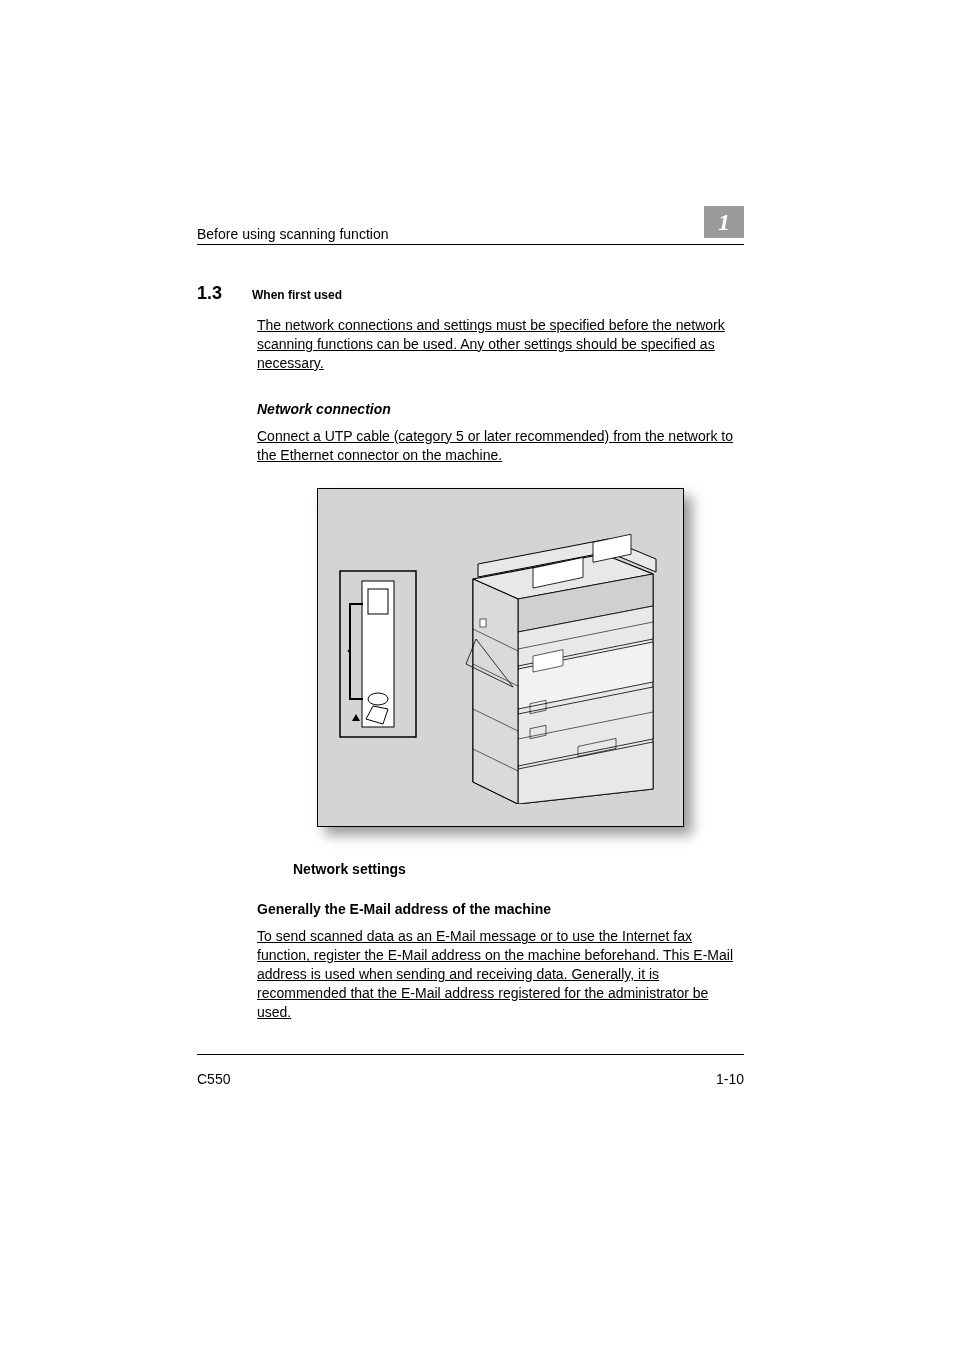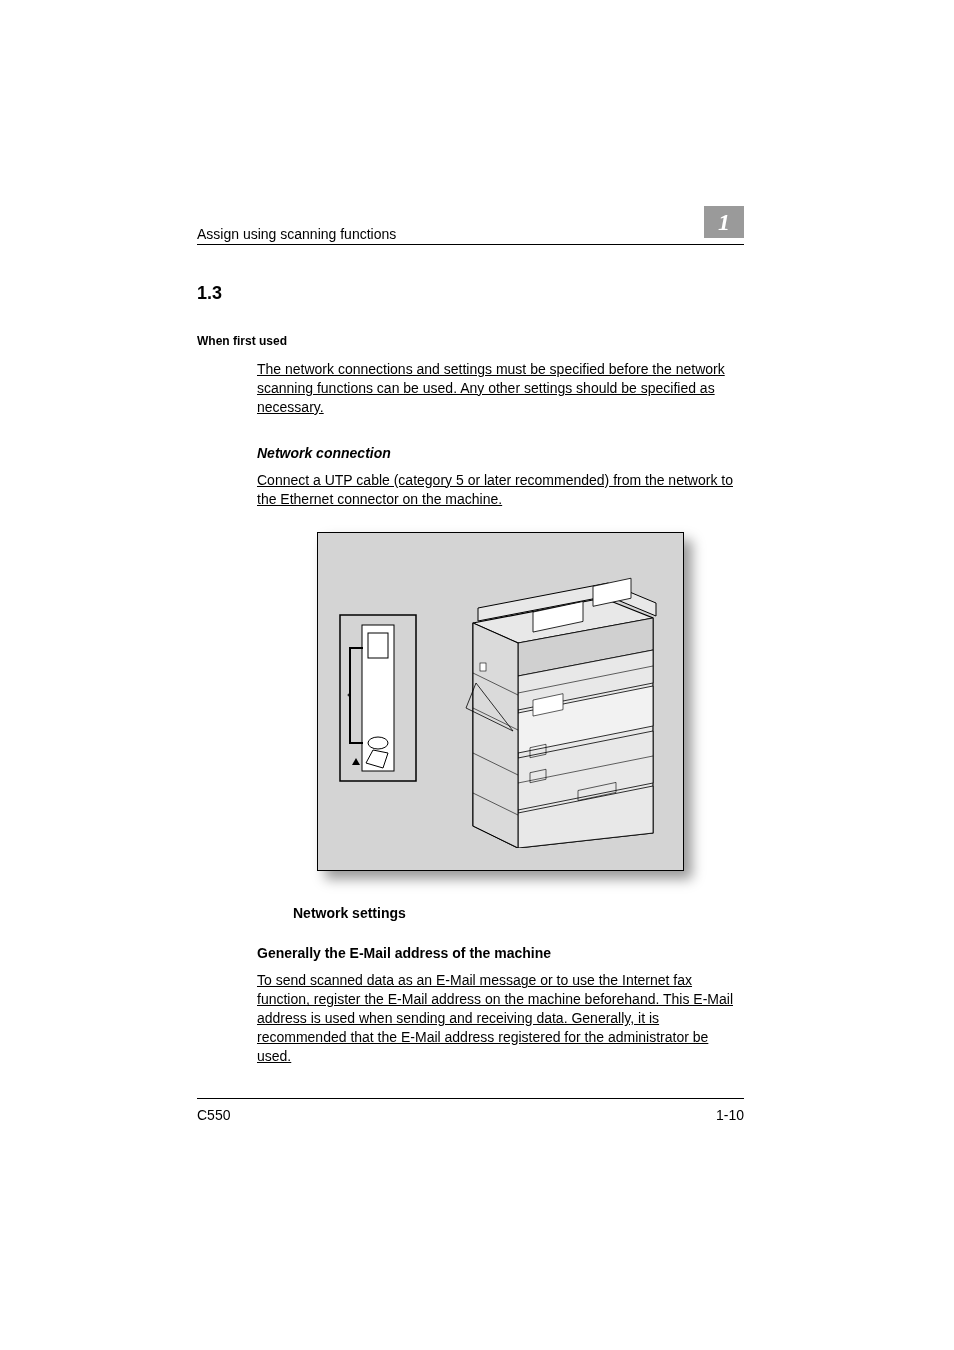--- a/index.html
+++ b/index.html
@@ -43,21 +43,20 @@
       font-size: 24px;
       font-weight: bold;
       font-style: italic;
       font-family: Georgia, 'Times New Roman', serif;
     }
     .section-row {
       display: flex;
       align-items: baseline;
       margin-top: 38px;
       gap: 30px;
-      flex-direction: column;
     }
     .section-num {
       font-size: 18px;
       font-weight: bold;
     }
     .section-title {
       font-size: 12px;
       font-weight: bold;
     }
     .body-block {
@@ -91,23 +90,23 @@
       background: #d4d4d4;
       border: 1px solid #000;
       box-shadow: 8px 8px 12px rgba(0,0,0,0.4);
       position: relative;
       overflow: hidden;
     }
     .footer-row {
       position: absolute;
       left: 197px;
       width: 547px;
-      top: 1098px;
+      top: 1054px;
       border-top: 1px solid #000;
-      padding-top: 8px;
+      padding-top: 16px;
       display: flex;
       justify-content: space-between;
     }
     .footer-left {
       font-size: 14px;
     }
     .footer-right {
       font-size: 14px;
     }
     
@@ -124,21 +123,21 @@
       top: 80px;
       width: 80px;
       height: 170px;
     }
   </style>
 </head>
 <body>
 
 <div class="page">
   <div class="header-row">
-    <span class="header-title">Assign using scanning functions</span>
+    <span class="header-title">Before using scanning function</span>
     <div class="chapter-box">
       <span class="chapter-number">1</span>
     </div>
   </div>
 
   <div class="section-row">
     <span class="section-num">1.3</span>
     <span class="section-title">When first used</span>
   </div>
 

